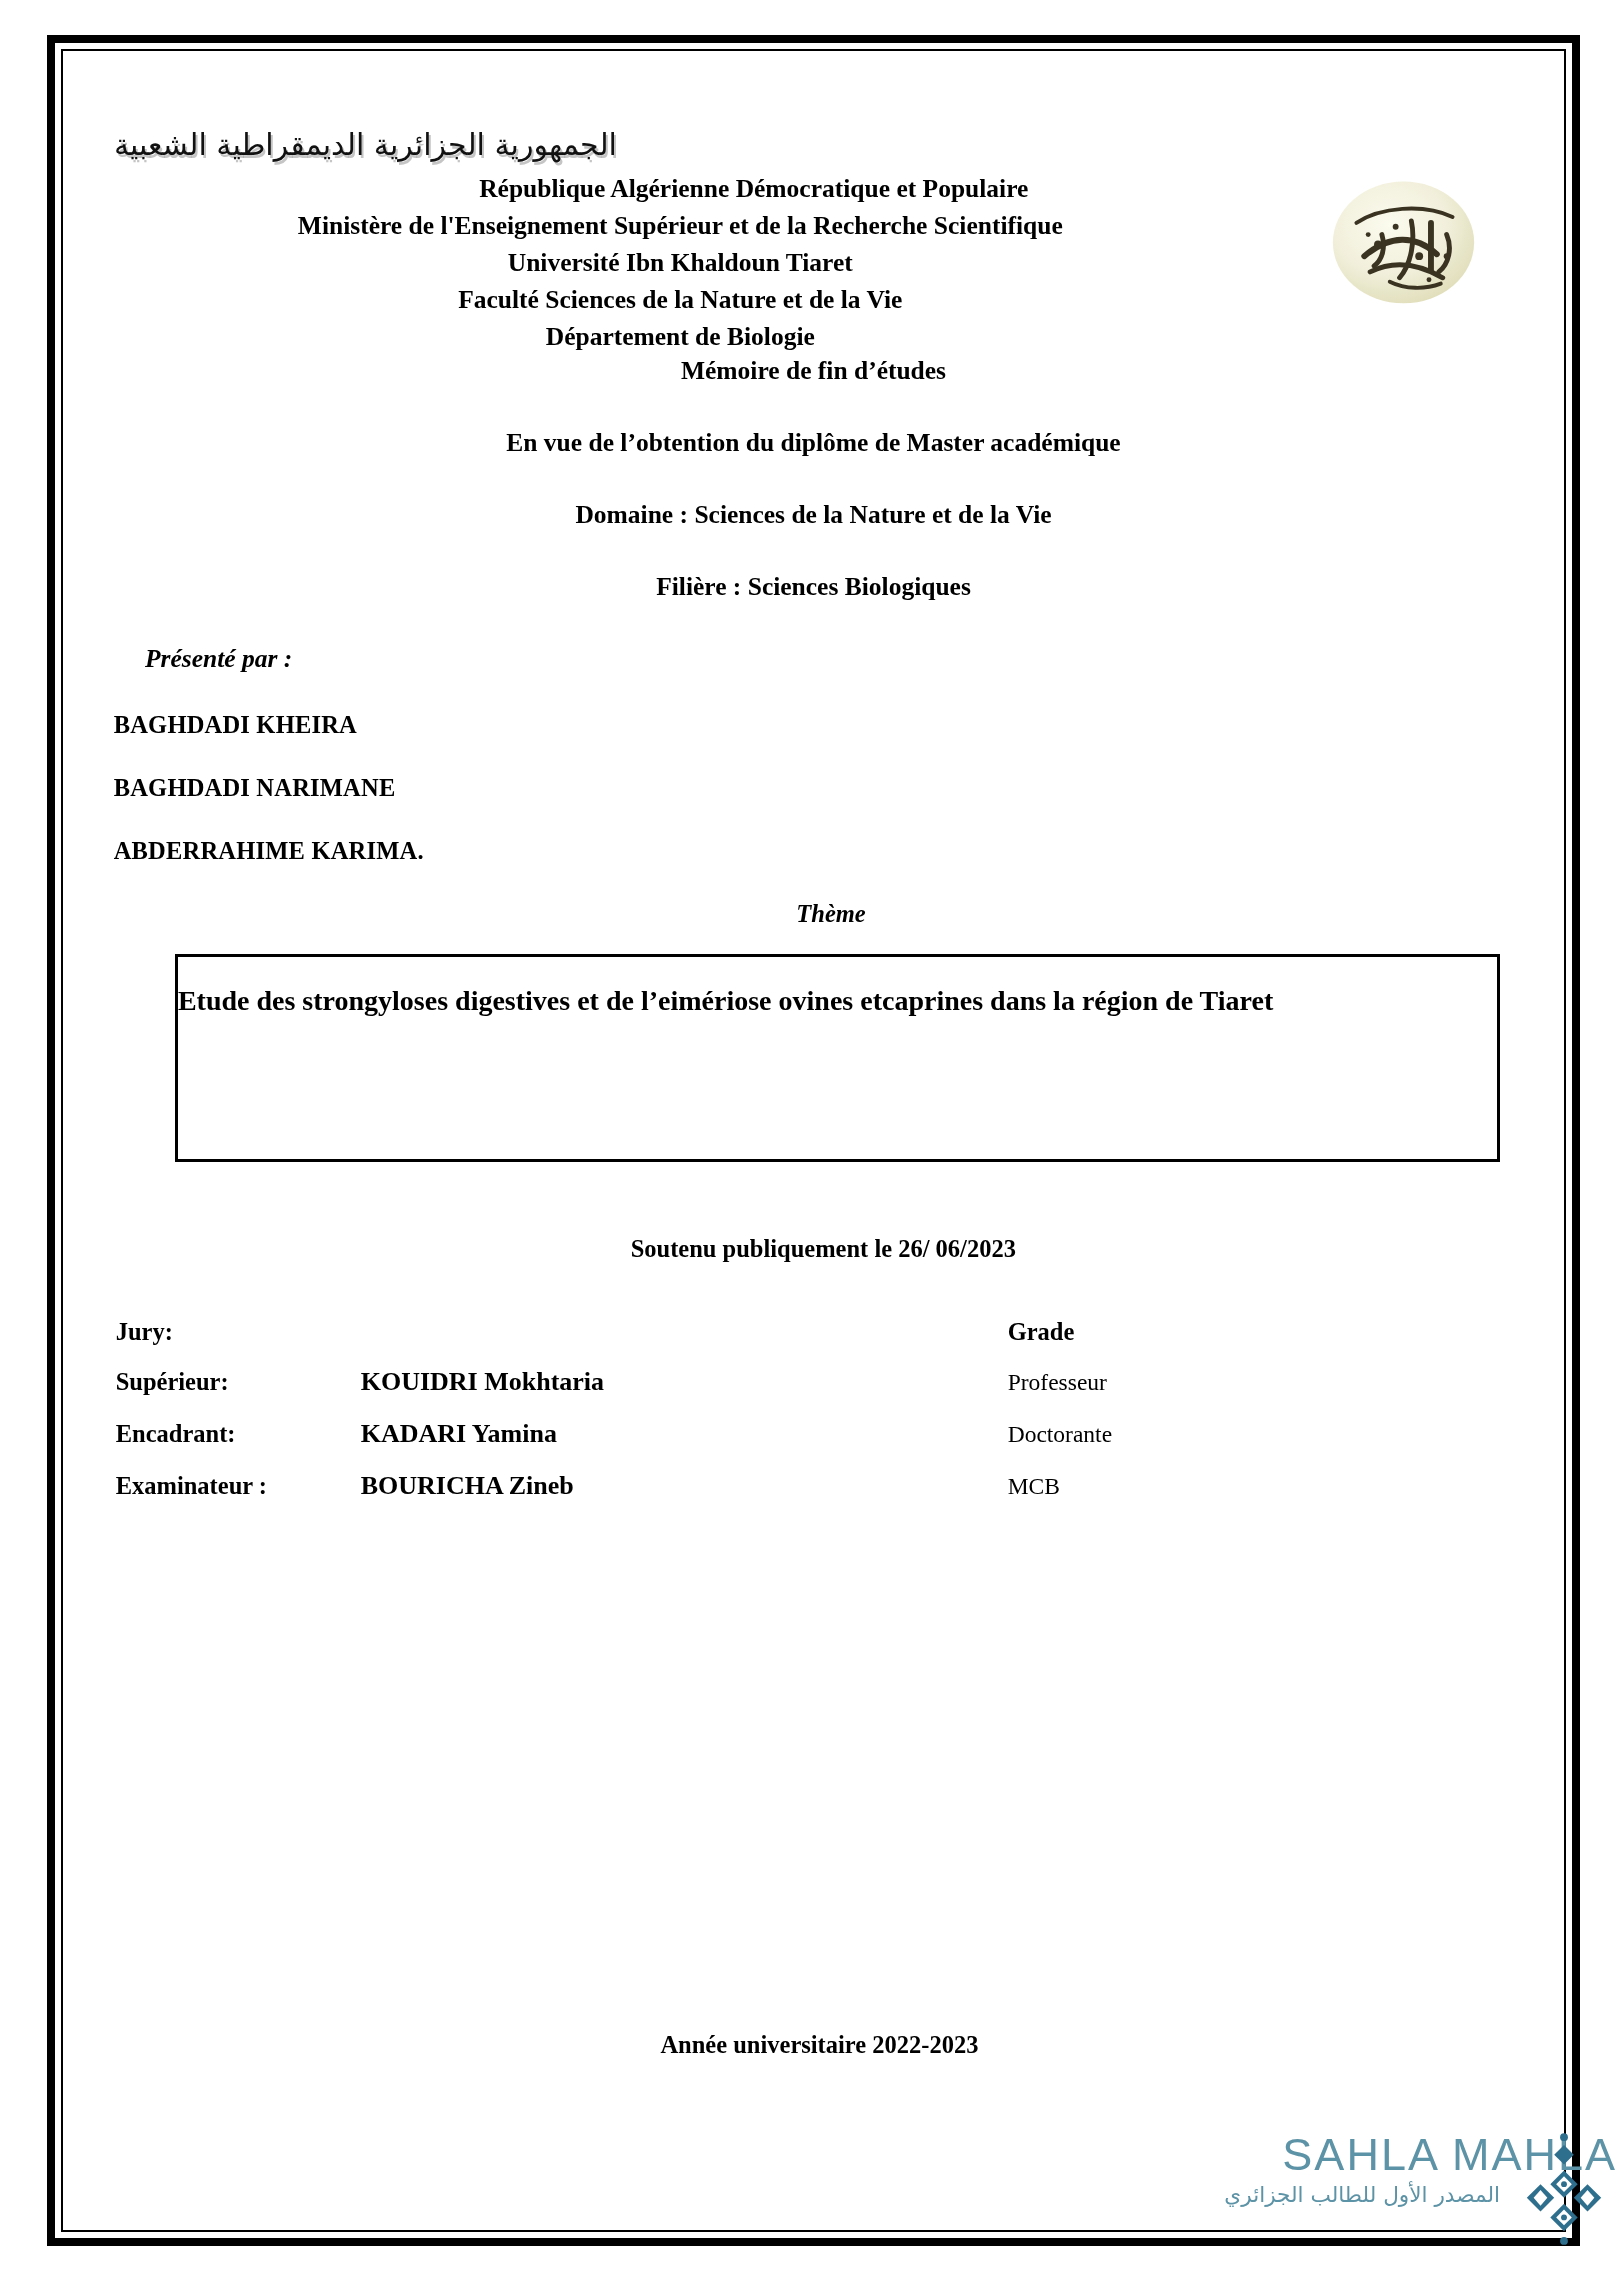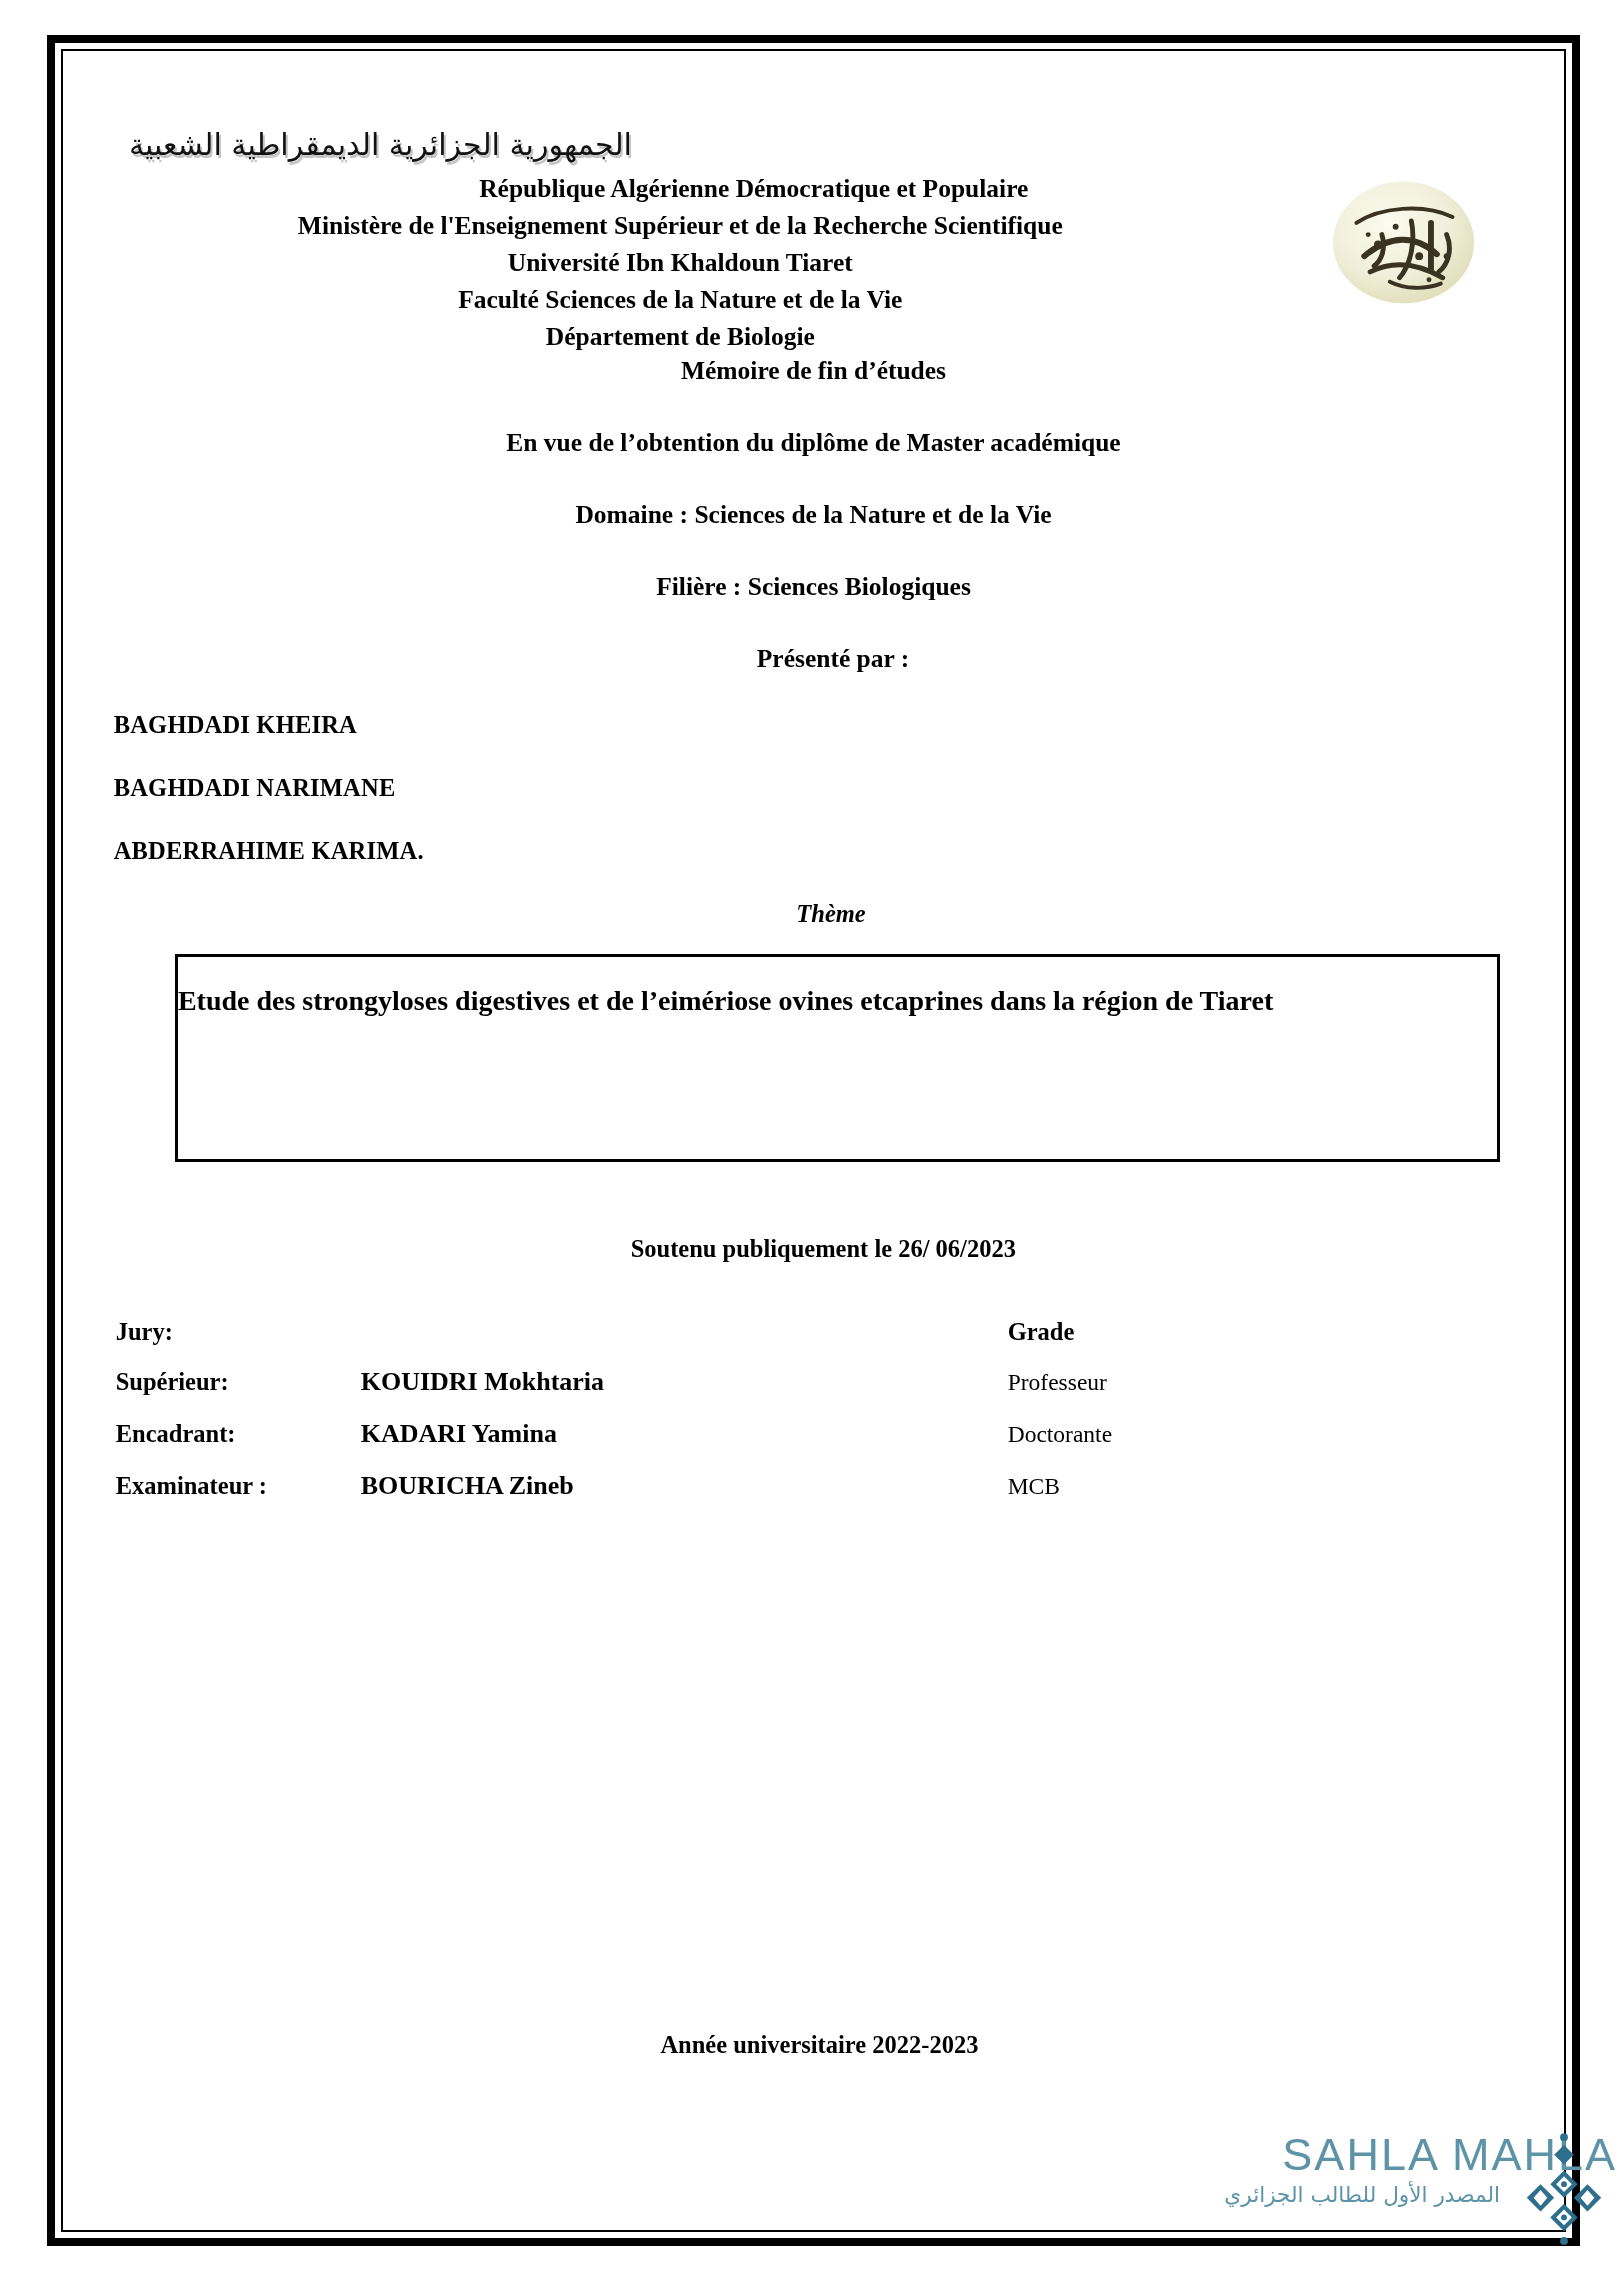--- a/index.html
+++ b/index.html
@@ -46,21 +46,21 @@
     box-sizing: border-box;
   }
 
   
   .header-zone {
     position: relative;
     height: 245px;
   }
   .arabic-republic {
     position: absolute;
-    left: 23px;
+    left: 8px;
     top: 51px;
     font-family: "DejaVu Sans", sans-serif;
     font-size: 30px;
     letter-spacing: 2.9px;
     color: #111111;
     text-shadow: 2px 2.9px 0 rgba(150,150,150,0.55);
     white-space: nowrap;
     direction: rtl;
   }
   .header-lines {
@@ -95,22 +95,22 @@
   .mid .ln {
     font-weight: bold;
     font-size: 25.5px;
     margin: 0 0 43px 0;
     line-height: 29px;
   }
 
   
   .presented {
     margin-top: 35px;
-    text-align: center;
     padding-left: 39px;
+    font-style: italic;
   }
   .presented .lbl {
     font-weight: bold;
     font-size: 25.5px;
   }
   .names {
     margin-top: 37px;
     padding-left: 7.8px;
   }
   .names .nm {

